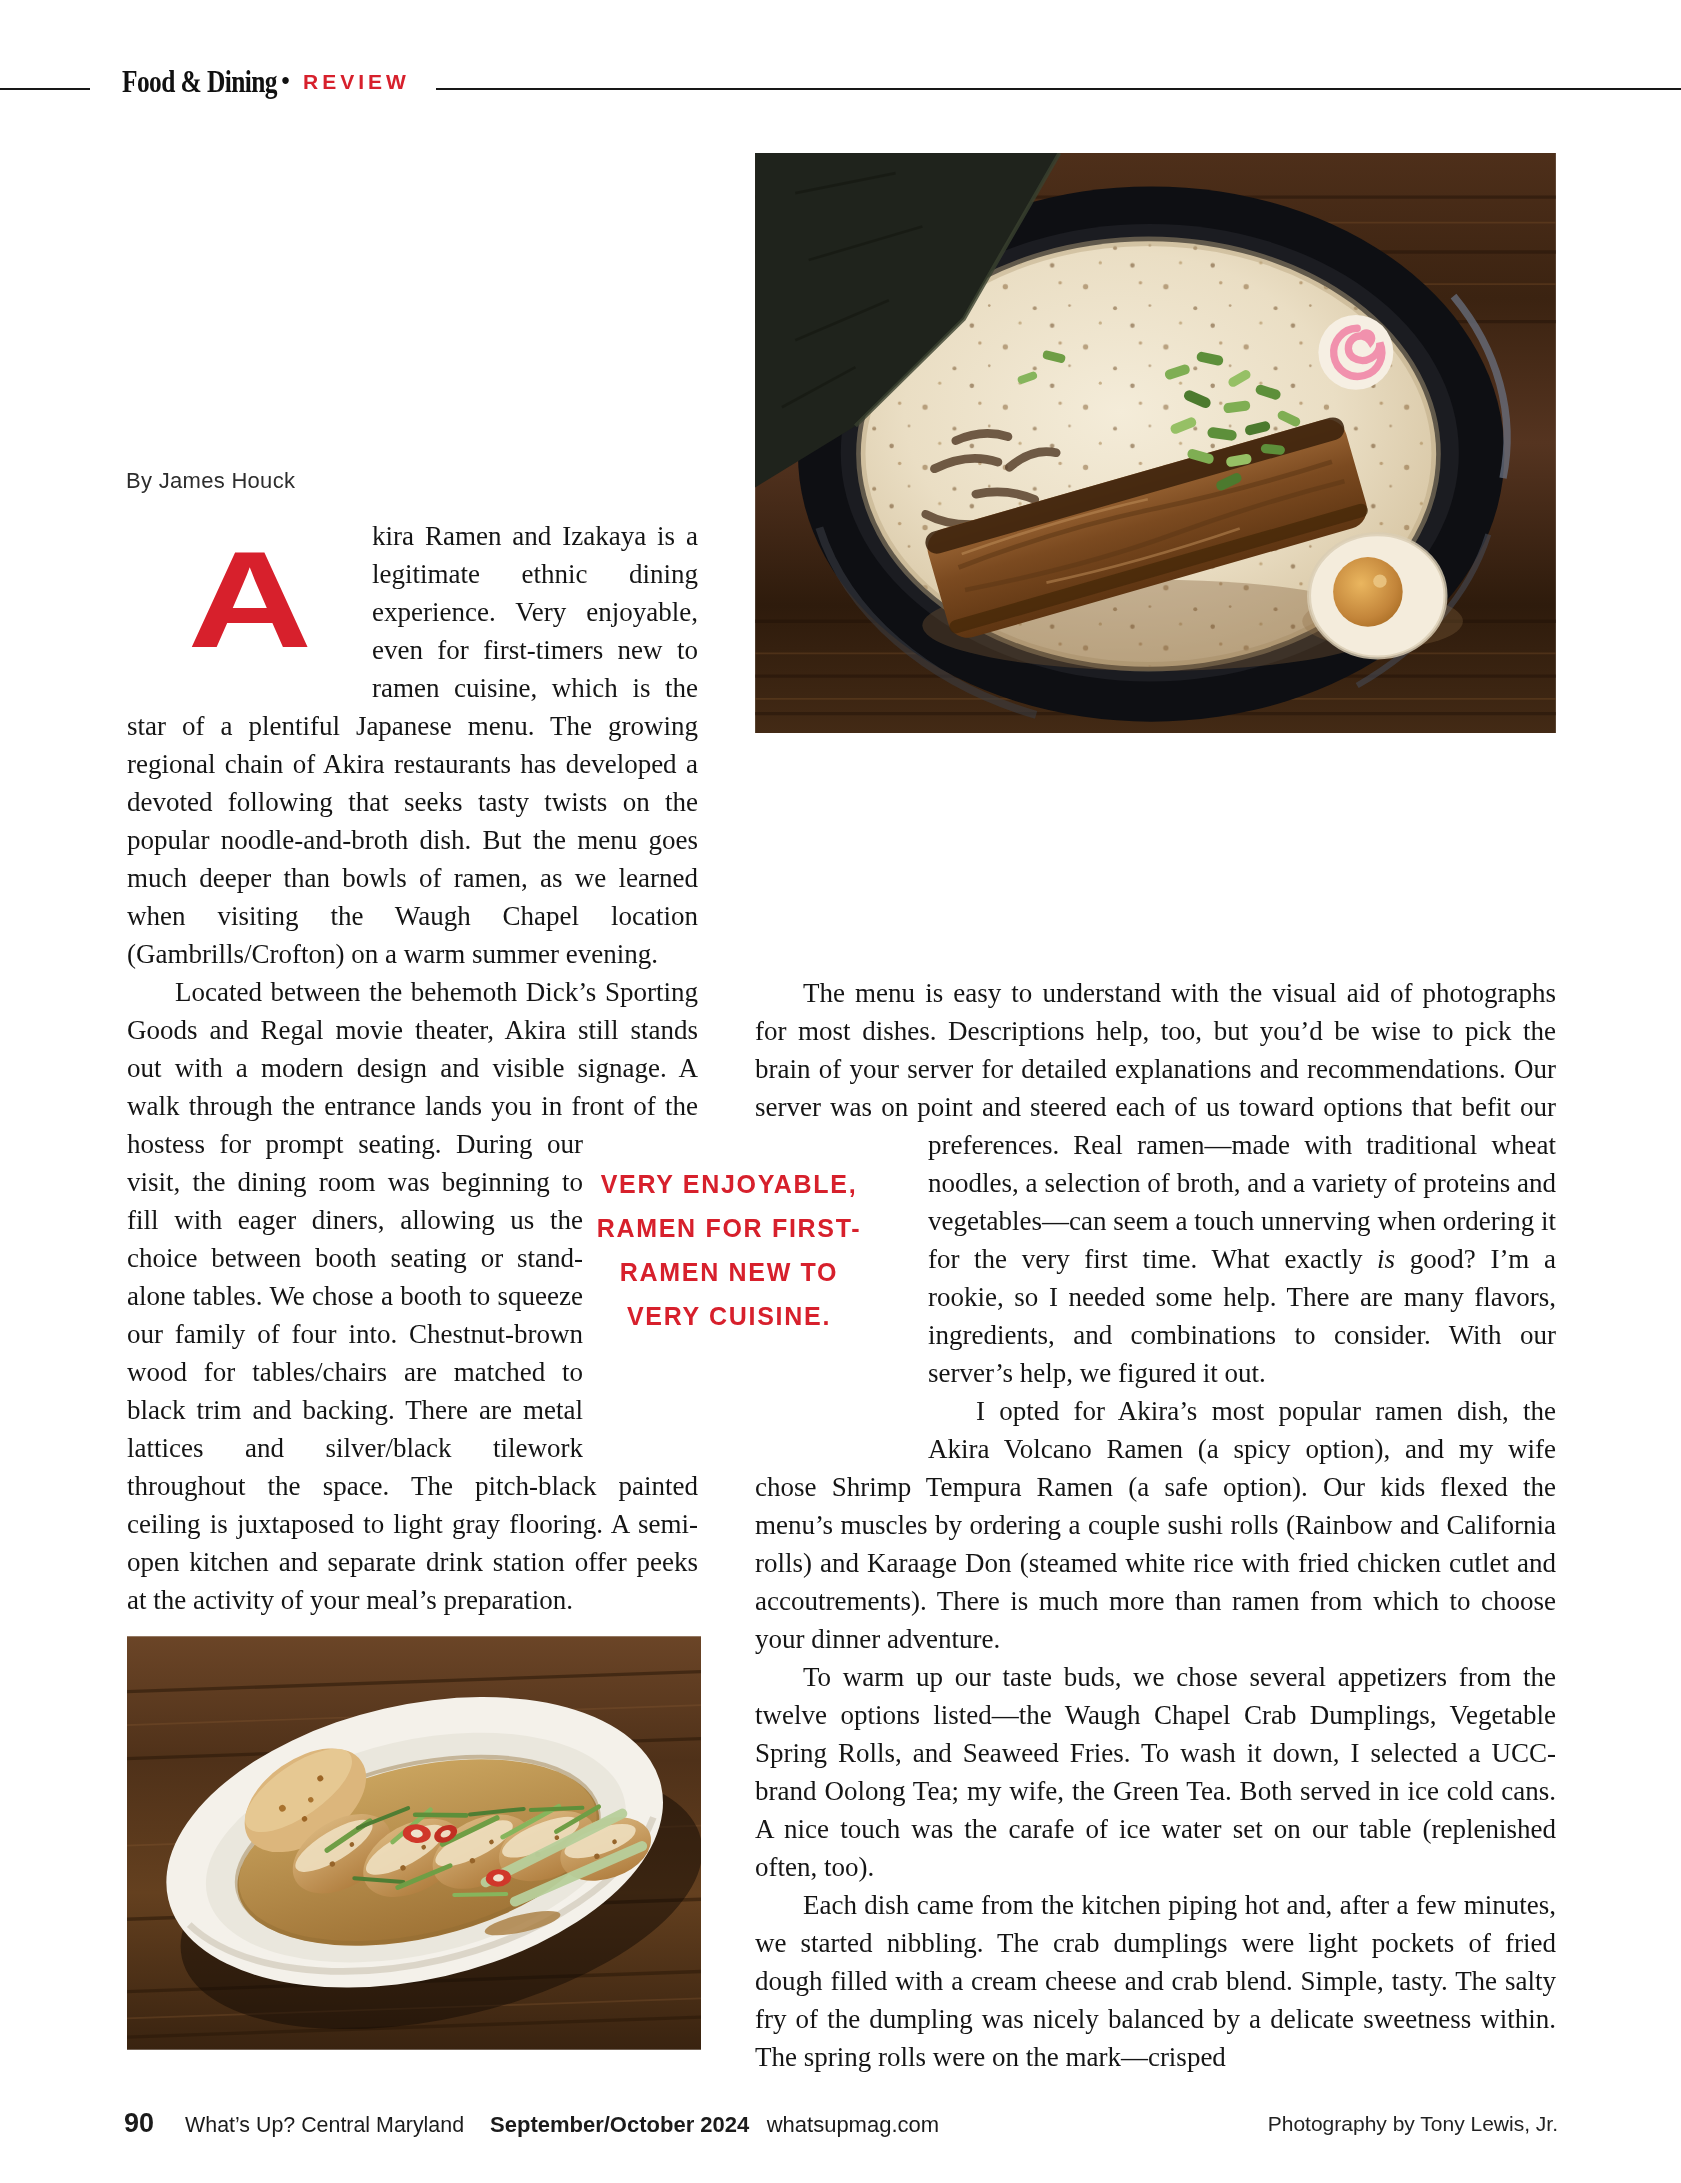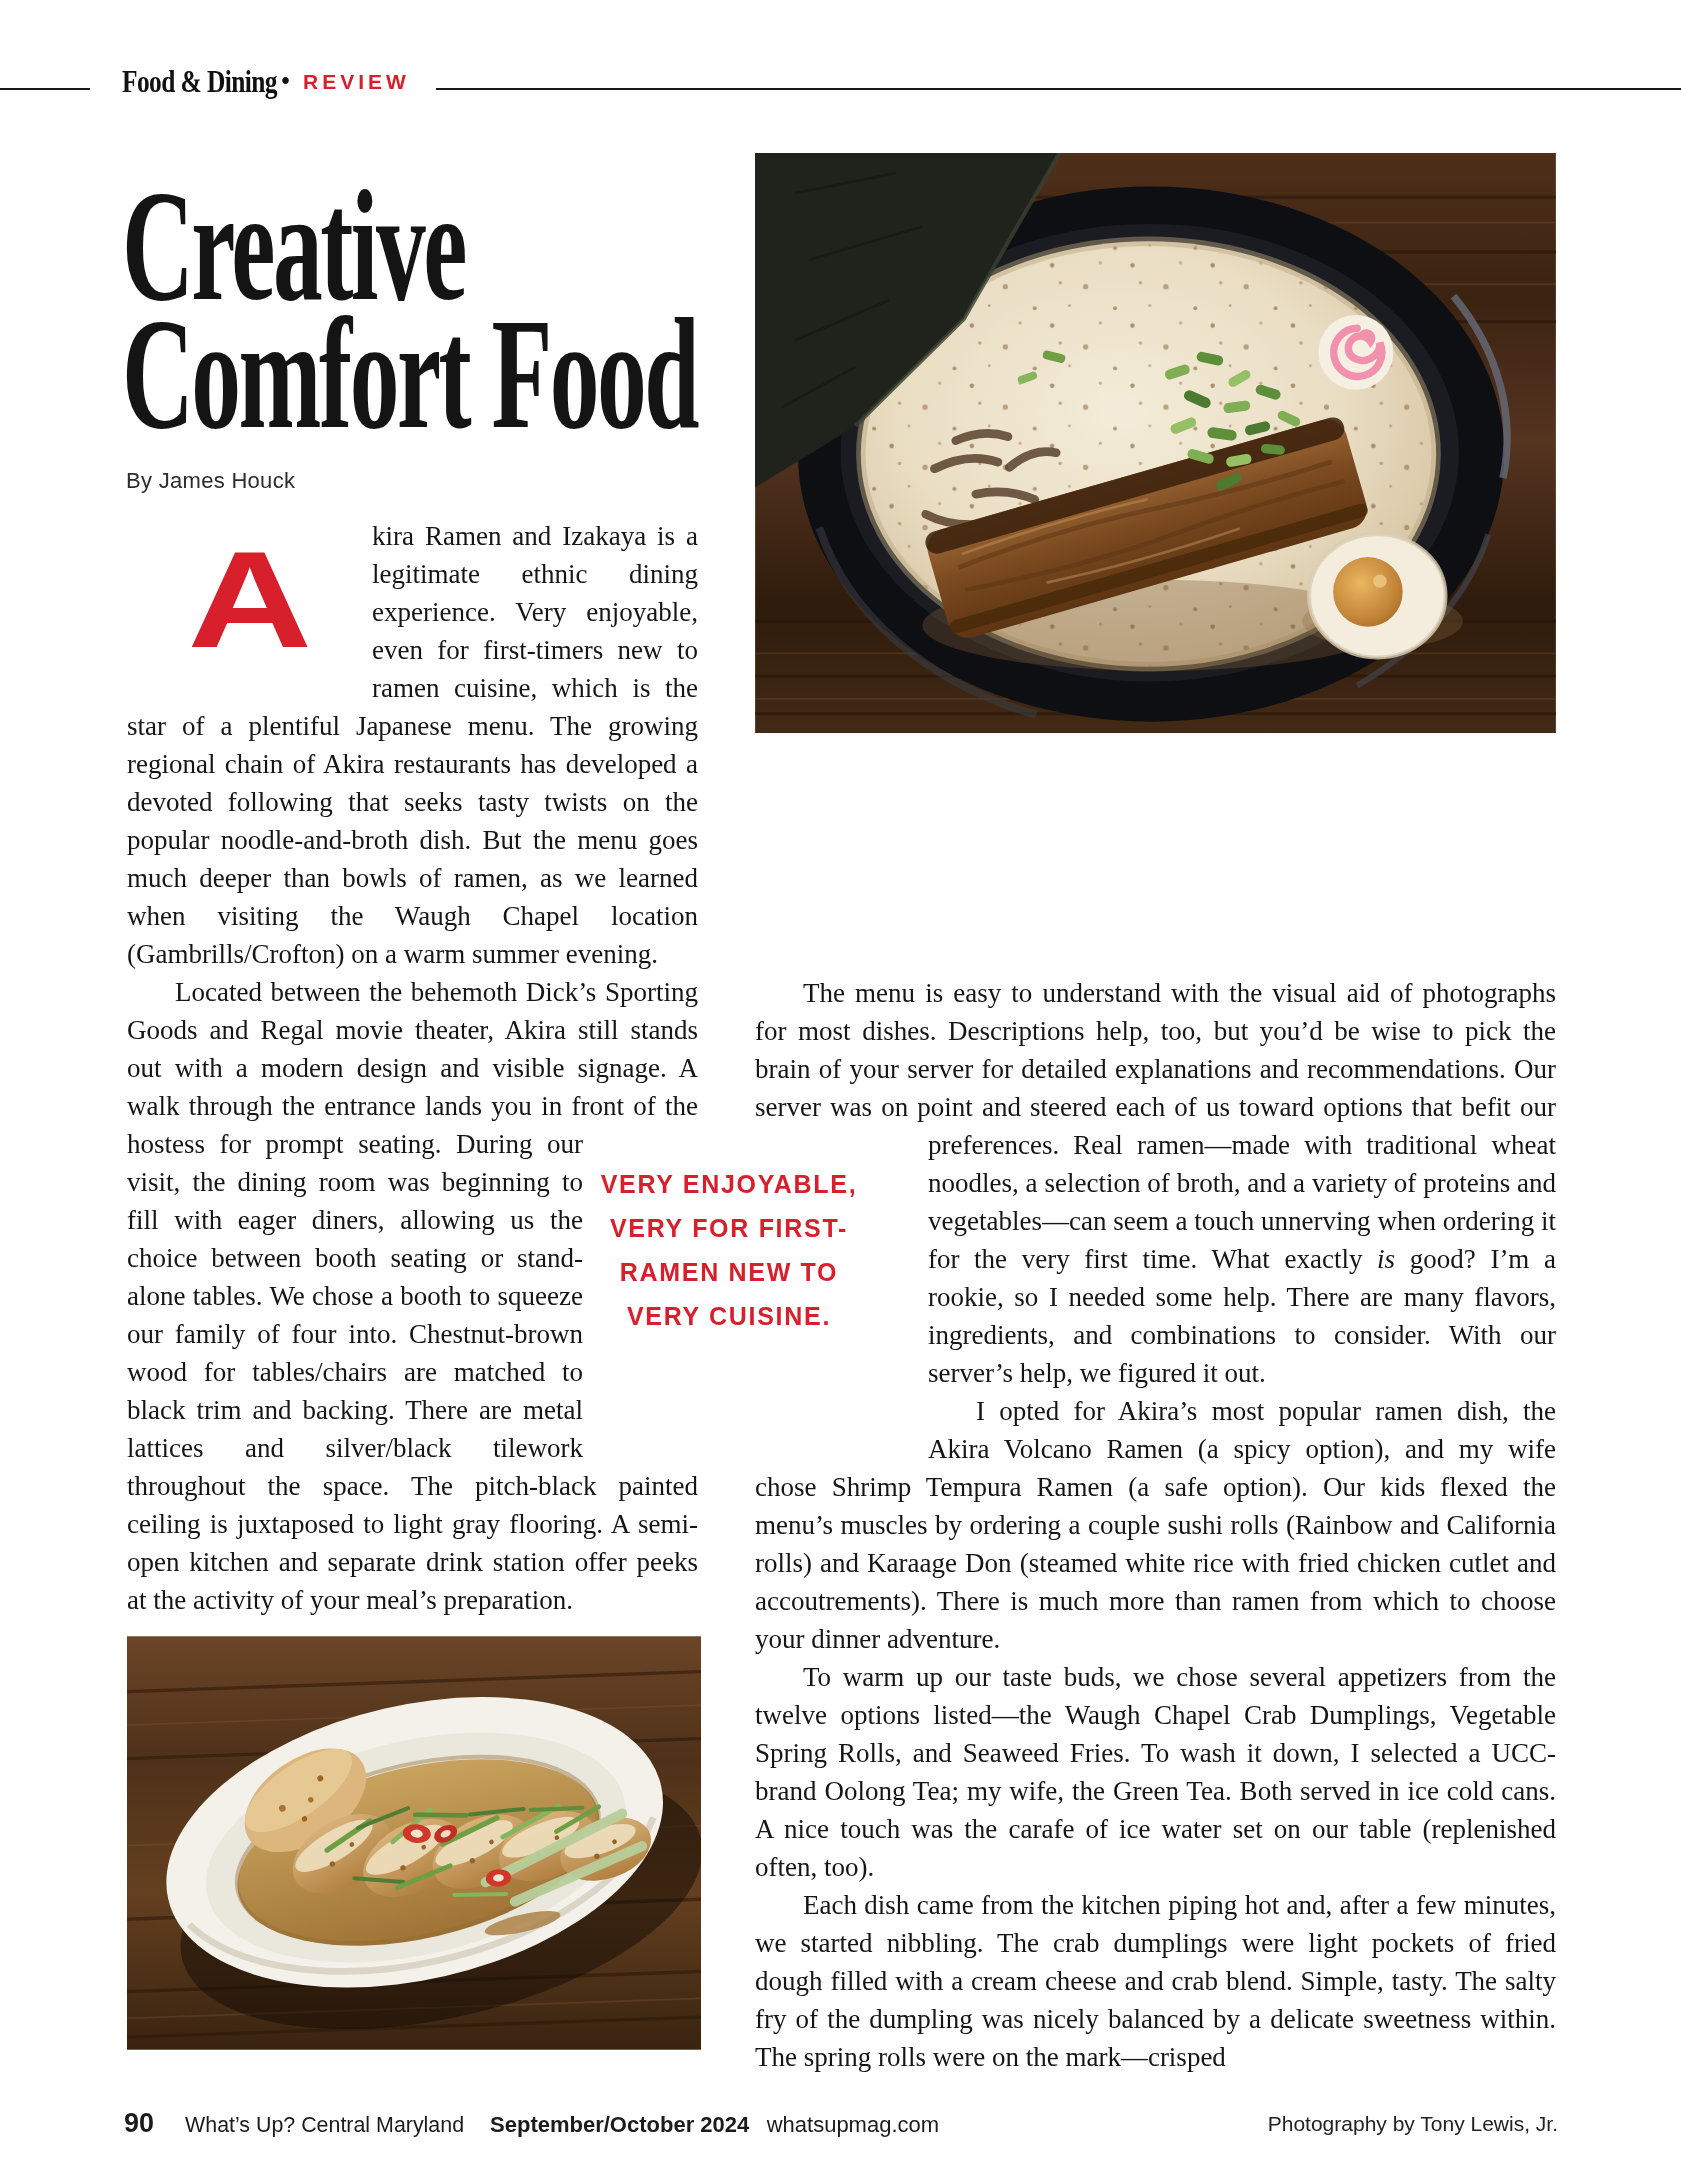--- a/index.html
+++ b/index.html
@@ -71,26 +71,20 @@
 <div class="page">
 
   <div class="rule rule-left"></div>
   <div class="rule rule-right"></div>
   <div class="kicker">
     <span class="kicker-section">Food &amp; Dining</span>
     <span class="kicker-dot">•</span>
     <span class="kicker-tag">REVIEW</span>
   </div>
 
-  <div class="title">
-    <div class="title-inner">
-      <span>Creative</span>
-      <span>Comfort Food</span>
-    </div>
-  </div>
   <div class="byline">By James Houck</div>
 
   <svg id="ramen-photo" class="photo" viewBox="0 0 1197 867" aria-hidden="true">
     <defs>
       <linearGradient id="rw" x1="0" y1="0" x2="0" y2="1">
         <stop offset="0" stop-color="#4e2f1a"></stop>
           <stop offset=".25" stop-color="#3b2311"></stop>
         <stop offset=".5" stop-color="#553420"></stop>
           <stop offset=".78" stop-color="#2e1b0c"></stop>
         <stop offset="1" stop-color="#432a15"></stop>
@@ -225,21 +219,21 @@
           <span class="dropcap">A</span>
         </span><span>kira Ramen and Izakaya is a legitimate ethnic dining experience. Very enjoyable, even for first-timers new to ramen cuisine, which is the star of a plentiful Japanese menu. The growing regional chain of Akira restaurants has developed a devoted following that seeks tasty twists on the popular noodle-and-broth dish. But the menu goes much deeper than bowls of ramen, as we learned when visiting the Waugh Chapel location (Gambrills/Crofton) on a warm summer evening.</span>
     </p>
     <p class="indent">
       <span class="wrap-strut-r"></span><span class="wrap-block-r"></span><span>Located between the behemoth Dick’s Sporting Goods and Regal movie theater, Akira still stands out with a modern design and visible signage. A walk through the entrance lands you in front of the hostess for prompt seating. During our visit, the dining room was beginning to fill with eager diners, allowing us the choice between booth seating or stand-alone tables. We chose a booth to squeeze our family of four into. Chestnut-brown wood for tables/chairs are matched to black trim and backing. There are metal lattices and silver/black tilework throughout the space. The pitch-black painted ceiling is juxtaposed to light gray flooring. A semi-open kitchen and separate drink station offer peeks at the activity of your meal’s preparation.</span>
     </p>
   </div>
 
   <div class="pull-quote">
     <span>VERY ENJOYABLE,</span>
-    <span>VERY FOR FIRST-</span>
+    <span>RAMEN FOR FIRST-</span>
     <span>RAMEN NEW TO</span>
     <span>VERY CUISINE.</span>
   </div>
 
   <div class="col-right bodytext">
     <p class="indent">
       <span class="wrap-strut-l"></span><span class="wrap-block-l"></span><span>The menu is easy to understand with the visual aid of photographs for most dishes. Descriptions help, too, but you’d be wise to pick the brain of your server for detailed explanations and recommendations. Our server was on point and steered each of us toward options that befit our preferences. Real ramen—made with traditional wheat noodles, a selection of broth, and a variety of proteins and vegetables—can seem a touch unnerving when ordering it for the very first time. What exactly </span><span class="em">is</span><span> good? I’m a rookie, so I needed some help. There are many flavors, ingredients, and combinations to consider. With our server’s help, we figured it out.</span>
     </p>
     <p class="indent">I opted for Akira’s most popular ramen dish, the Akira Volcano Ramen (a spicy option), and my wife chose Shrimp Tempura Ramen (a safe option). Our kids flexed the menu’s muscles by ordering a couple sushi rolls (Rainbow and California rolls) and Karaage Don (steamed white rice with fried chicken cutlet and accoutrements). There is much more than ramen from which to choose your dinner adventure.</p>
     <p class="indent">To warm up our taste buds, we chose several appetizers from the twelve options listed—the Waugh Chapel Crab Dumplings, Vegetable Spring Rolls, and Seaweed Fries. To wash it down, I selected a UCC-brand Oolong Tea; my wife, the Green Tea. Both served in ice cold cans. A nice touch was the carafe of ice water set on our table (replenished often, too).</p>

